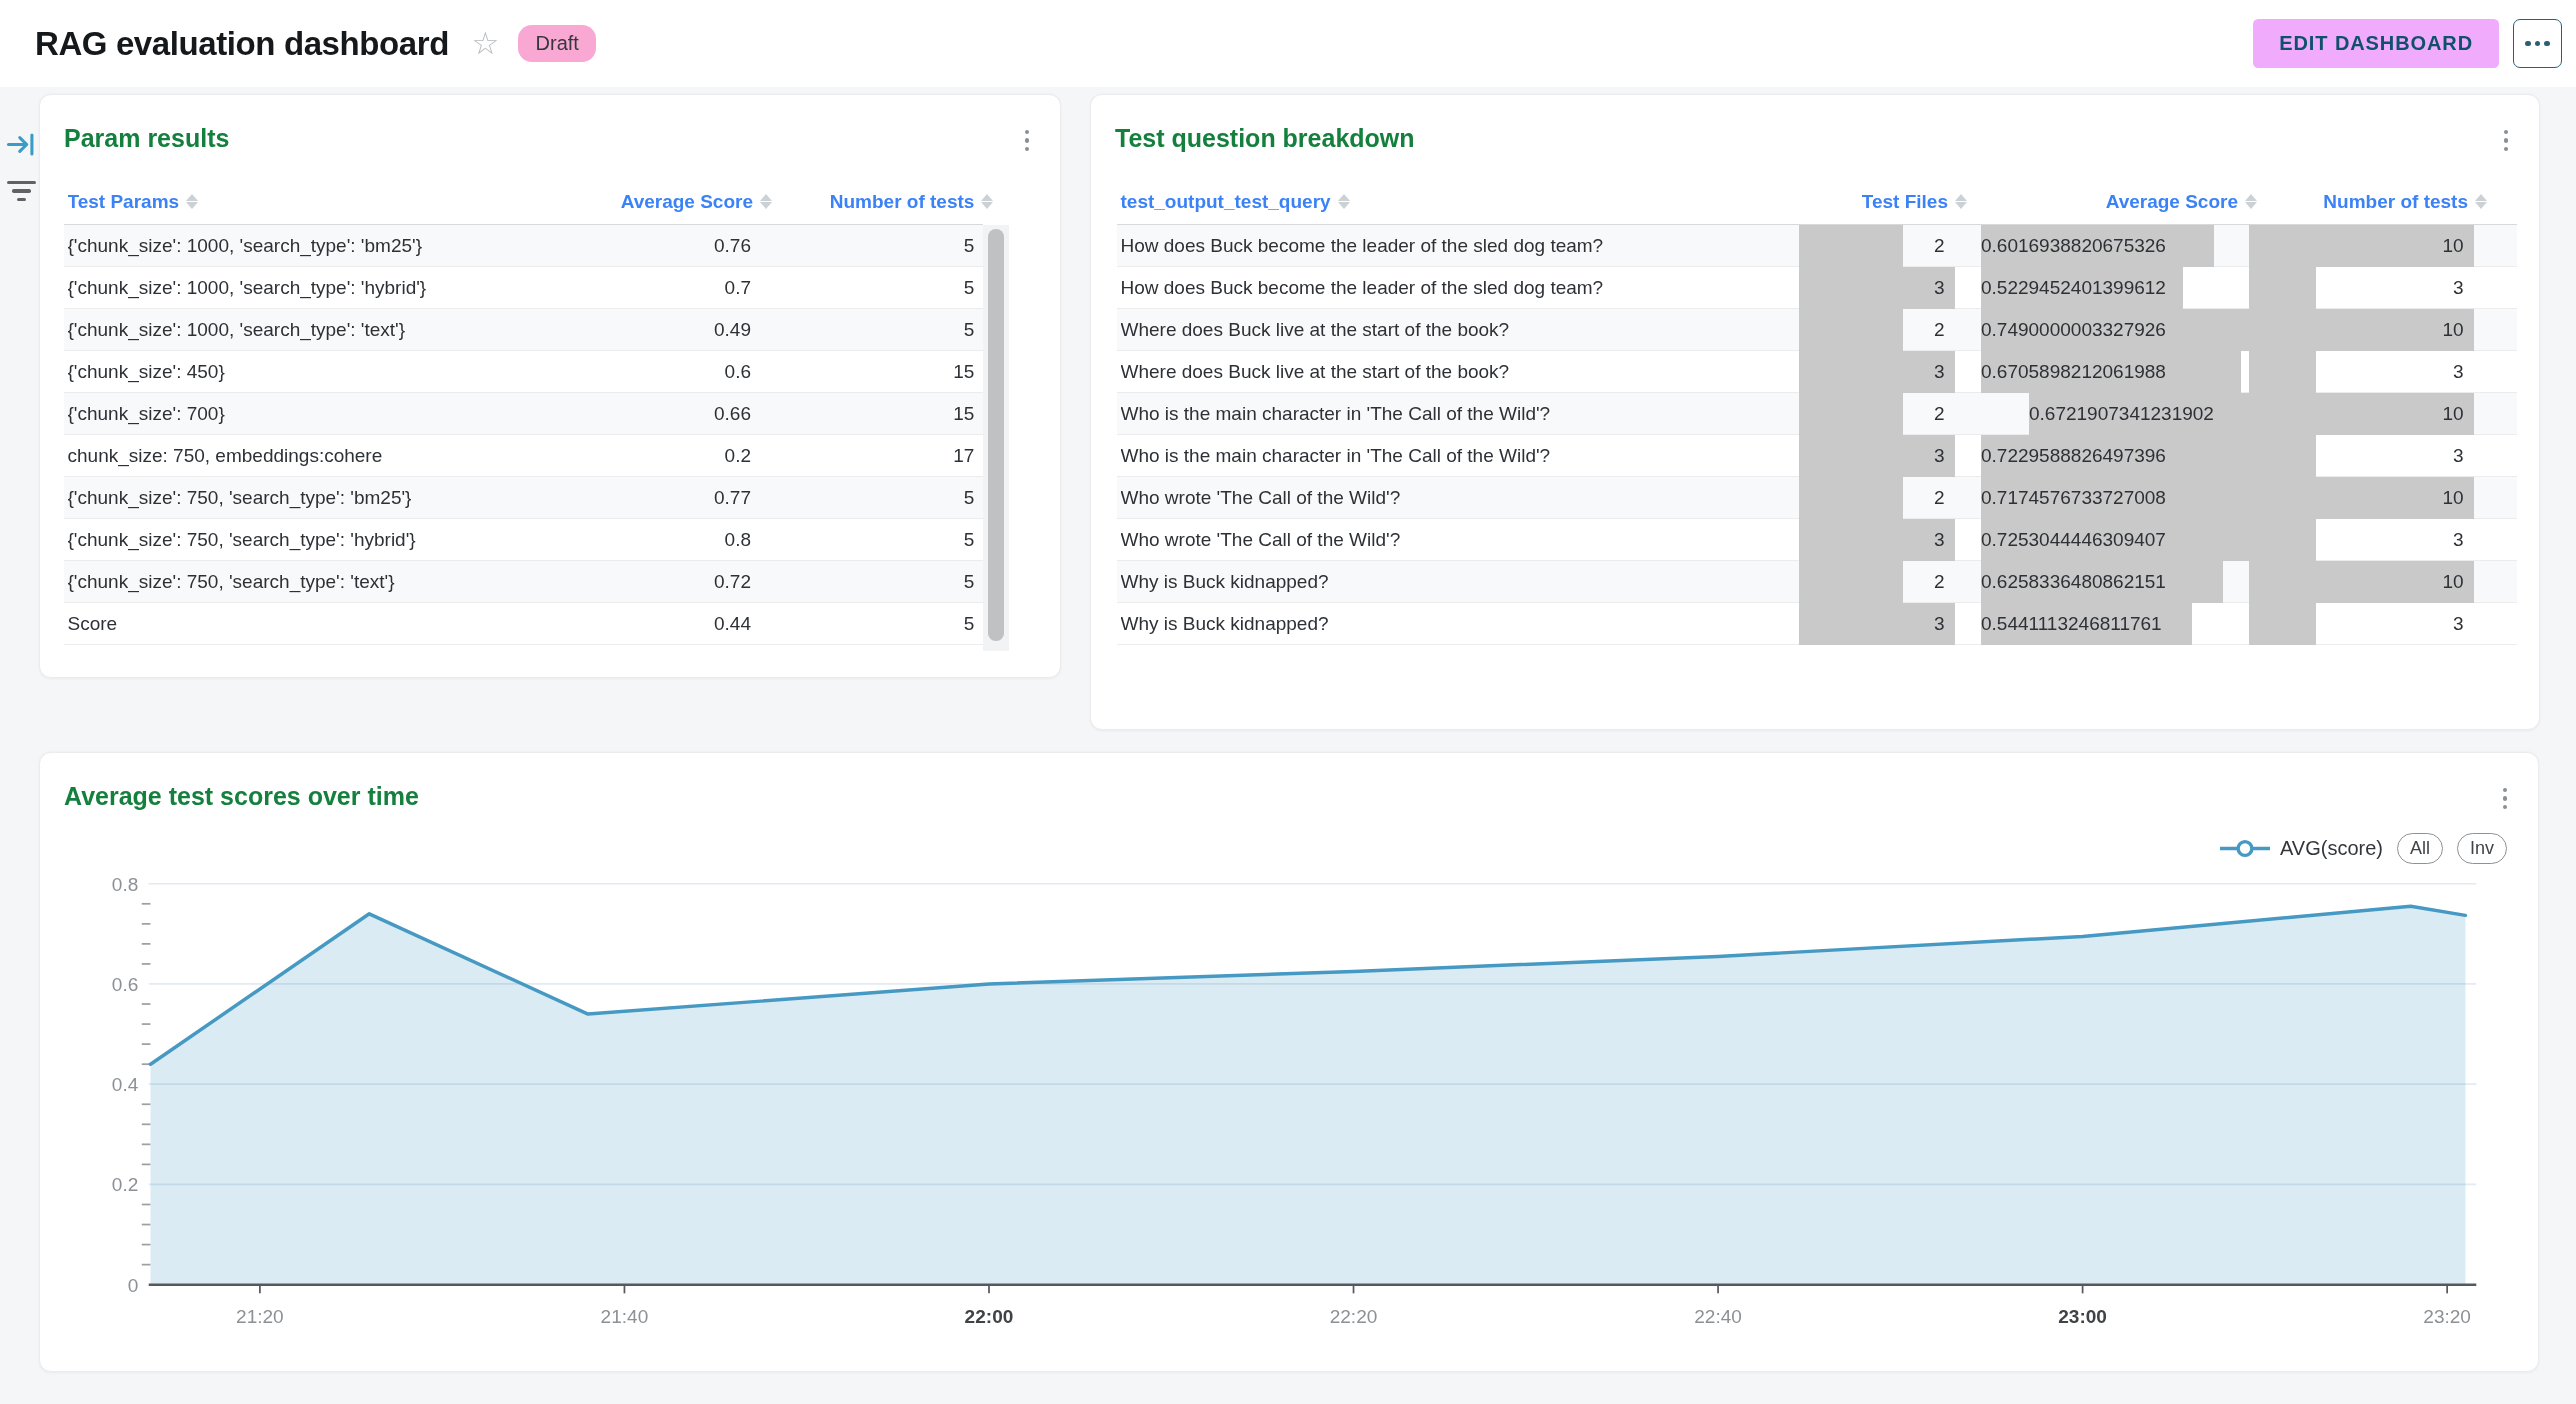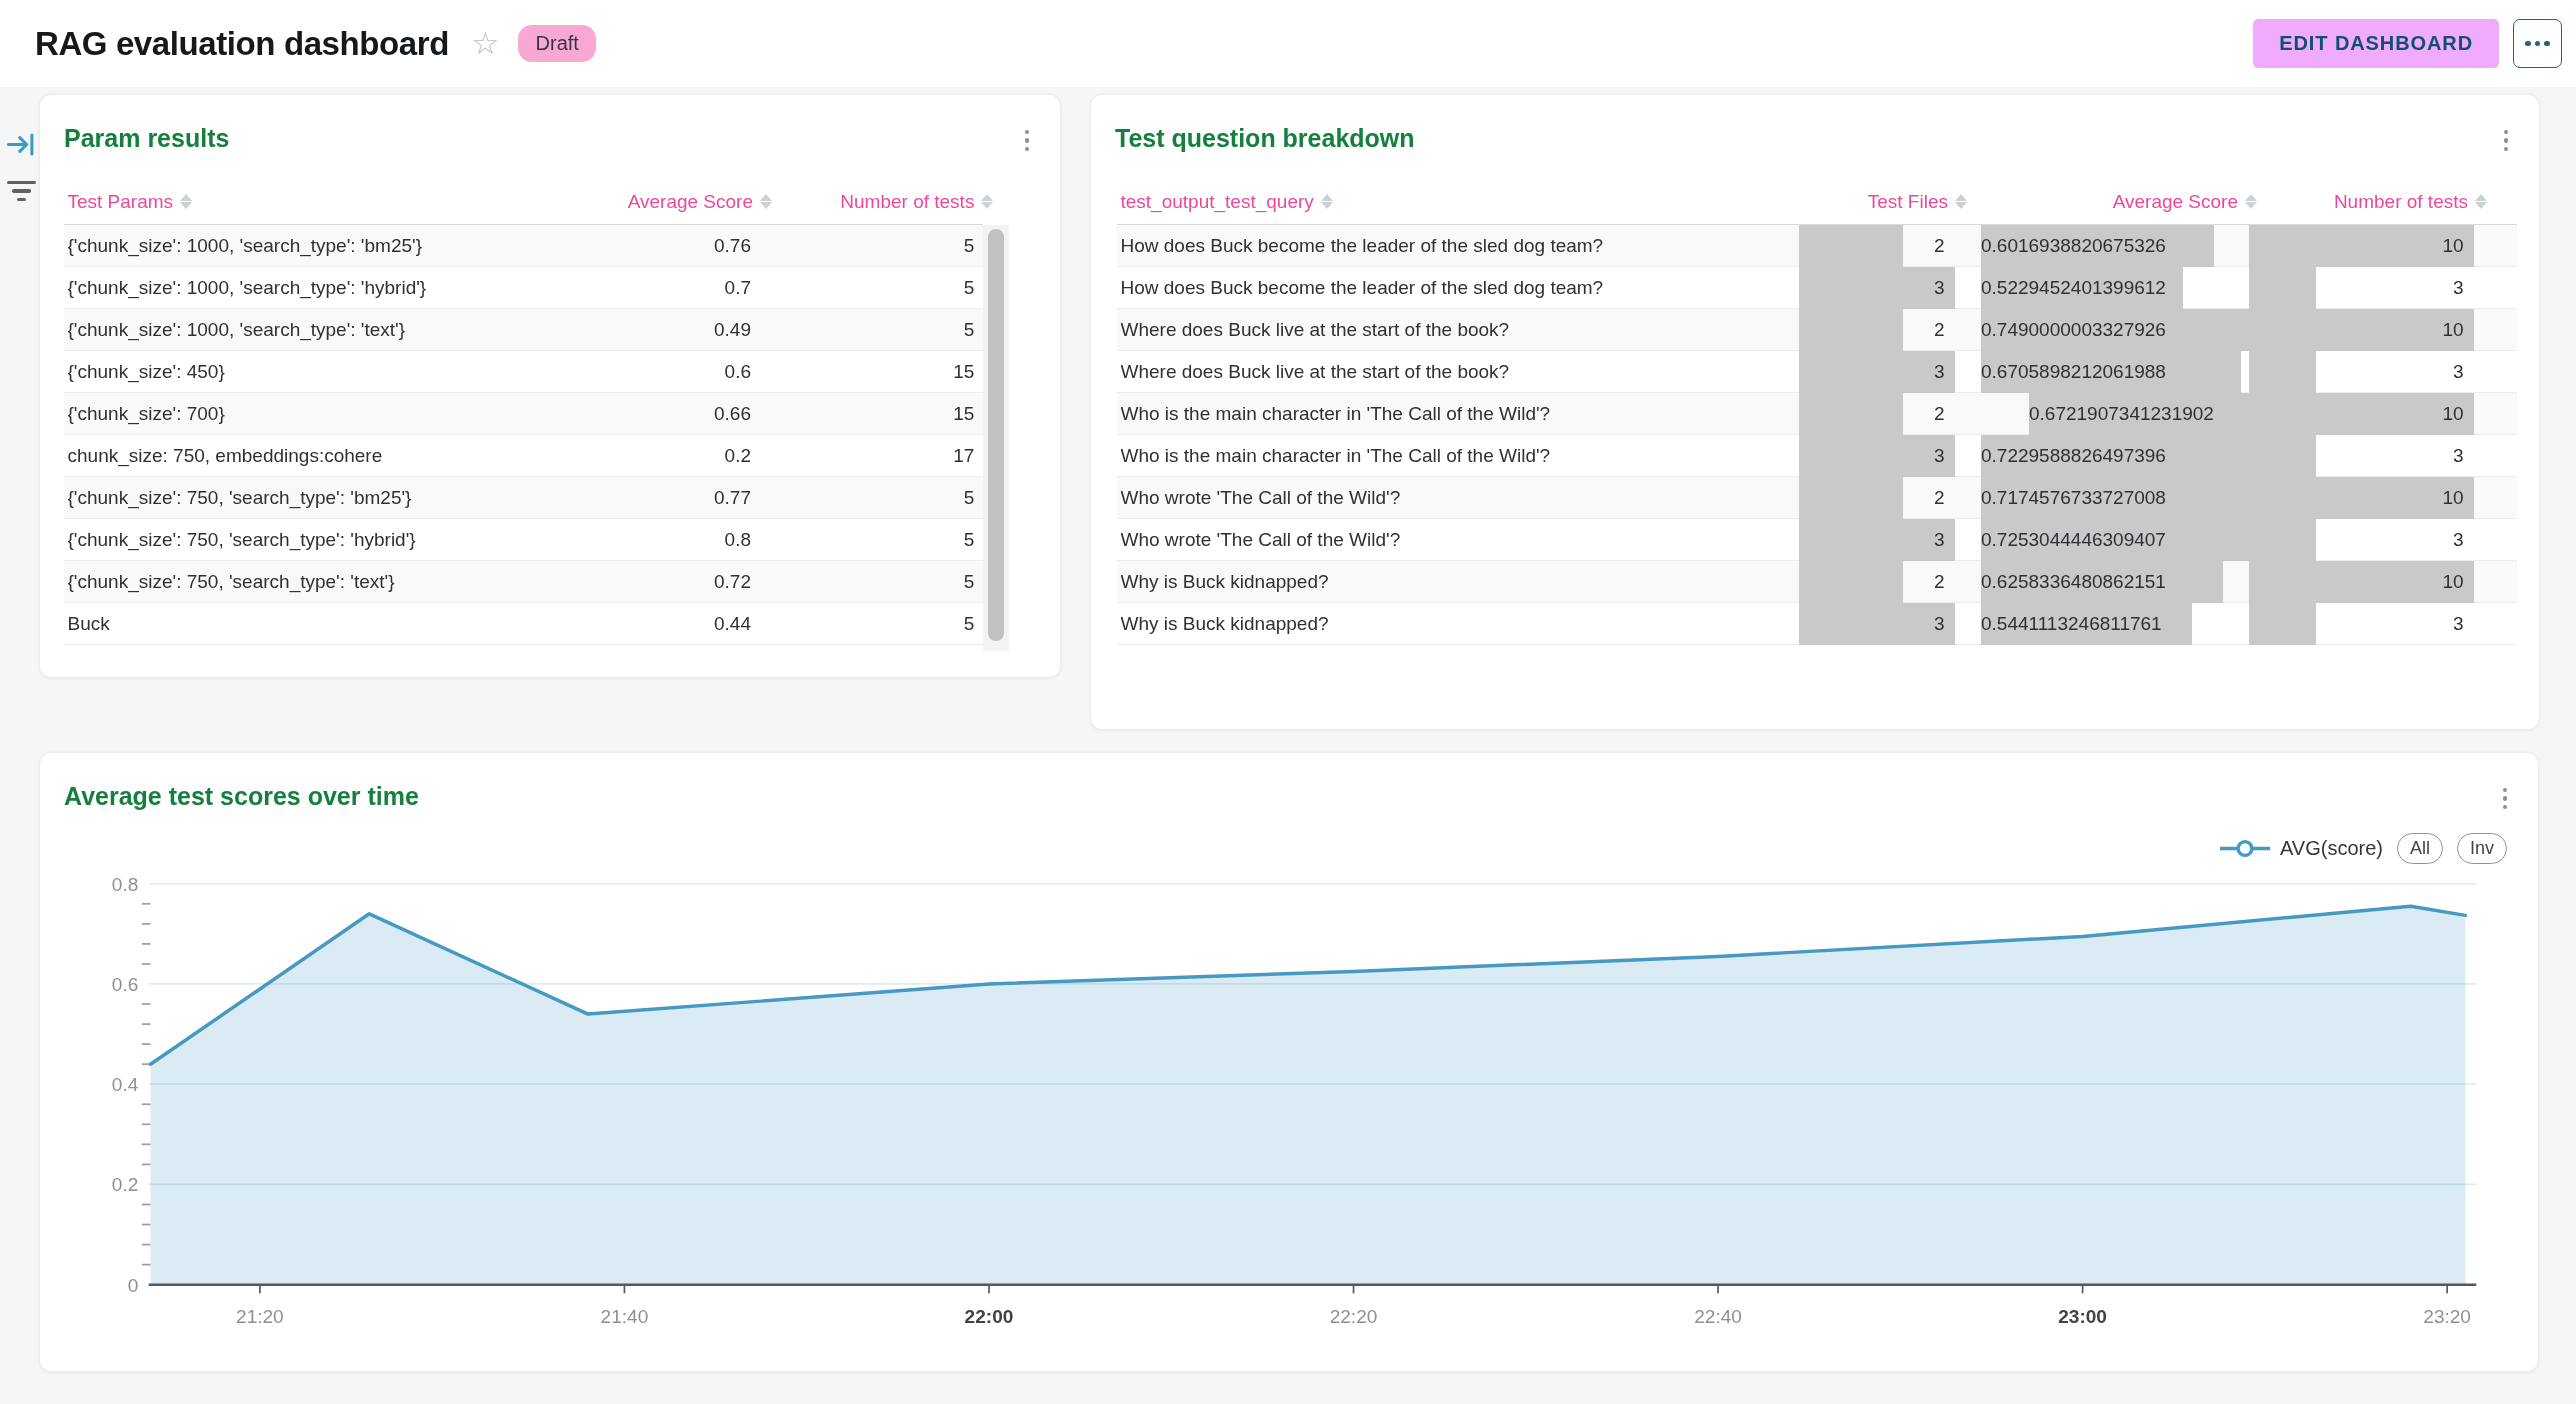--- a/index.html
+++ b/index.html
@@ -36,21 +36,21 @@
            align-items:center; justify-content:center; gap:4.3px; cursor:pointer; }
   .kebab i { width:4.3px; height:4.3px; border-radius:50%; background:#8a8f94; }
 
   #card-params   { left:39px;  top:94px; width:1022px; height:584px; }
   #card-questions{ left:1090px; top:94px; width:1450px; height:636px; }
   #card-chart    { left:39px;  top:752px; width:2500px; height:620px; }
 
   
   .thead { position:absolute; height:47px; border-bottom:1.7px solid #d7d9db; }
   .hcell { position:absolute; top:0; height:47px; display:inline-flex; align-items:center; gap:7px;
-           font-size:19px; font-weight:400; color:#ec4899; white-space:nowrap; cursor:pointer; }
+           font-size:19px; font-weight:700; color:#3b82f6; white-space:nowrap; cursor:pointer; }
   .sort { display:inline-flex; flex-direction:column; gap:1.7px; }
   .sort b { width:0; height:0; border-left:6px solid transparent; border-right:6px solid transparent; display:block; }
   .sort b.up { border-bottom:7px solid #ccd1d5; }
   .sort b.dn { border-top:7px solid #ccd1d5; }
 
   .rows { position:absolute; }
   .trow { position:relative; height:42px; border-bottom:0.9px solid #ececee; }
   .trow:nth-child(odd) { background:#f8f9fa; }
   .cell { position:absolute; top:0; height:42px; line-height:42px; font-size:19px; color:#2d3136; white-space:nowrap; }
 
@@ -183,21 +183,21 @@
           <span class="cell t1-c1">{'chunk_size': 750, 'search_type': 'hybrid'}</span>
           <span class="cell t1-c2">0.8</span>
           <span class="cell t1-c3">5</span>
         </div>
         <div class="trow">
           <span class="cell t1-c1">{'chunk_size': 750, 'search_type': 'text'}</span>
           <span class="cell t1-c2">0.72</span>
           <span class="cell t1-c3">5</span>
         </div>
         <div class="trow">
-          <span class="cell t1-c1">Buck</span>
+          <span class="cell t1-c1">Score</span>
           <span class="cell t1-c2">0.44</span>
           <span class="cell t1-c3">5</span>
         </div>
       </div>
     <div class="t1-scroll">
       <div class="t1-thumb"></div>
     </div>
   </div>
 
   <div class="card" id="card-questions">

